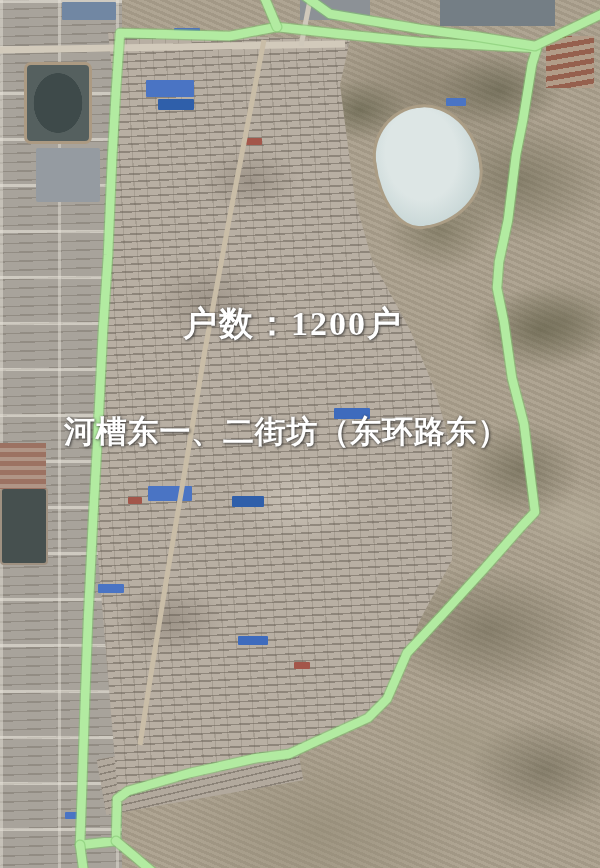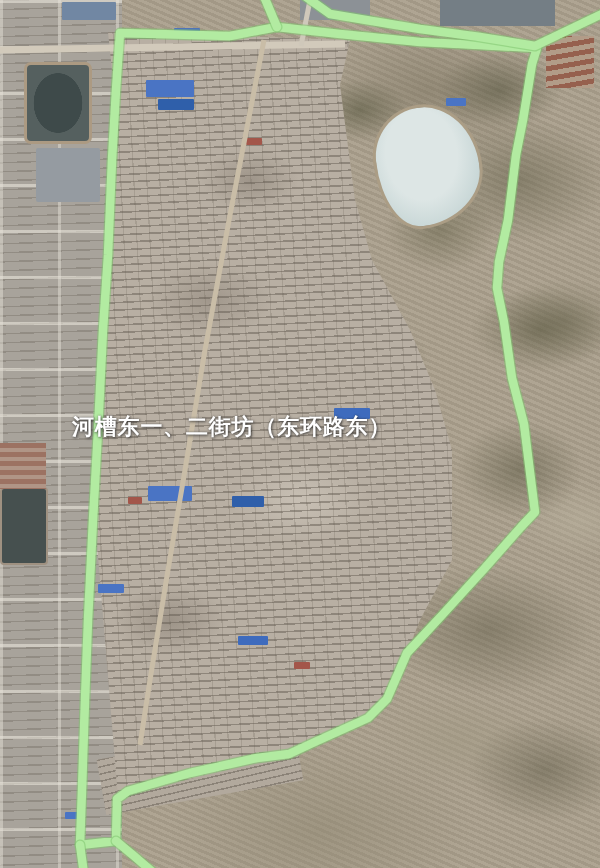--- a/index.html
+++ b/index.html
@@ -91,21 +91,21 @@
   }
   .roof{position:absolute;border-radius:1px;}
   
   #overlay{position:absolute;left:0;top:0;}
   .maplabel{
     position:absolute;color:#fff;font-weight:bold;white-space:nowrap;
     text-shadow:1px 1px 3px rgba(40,40,40,.75), 0 0 2px rgba(60,60,60,.5);
     line-height:1;
   }
   .lbl-households{left:183px;top:307px;font-size:34px;letter-spacing:2px;}
-  .lbl-area{left:72px;top:416px;font-size:22px;letter-spacing:0.8px;}
+  .lbl-area{left:64px;top:416px;font-size:31px;letter-spacing:0.8px;}
 </style>
 </head>
 <body>
 
 <div id="stage">
 
   <div class="hills"></div>
   <div class="scrub"></div>
 
   <div class="left-city"></div>
@@ -149,14 +149,15 @@
         <polyline points="263,-6 277,27" fill="none" stroke="#b2eba1" stroke-width="8.5" stroke-opacity="1" stroke-linejoin="round" stroke-linecap="round"></polyline>
         <polyline points="302,-6 330,14 420,29 480,37 535,46 604,13" fill="none" stroke="#7fc56f" stroke-width="11" stroke-opacity="0.55" stroke-linejoin="round" stroke-linecap="round"></polyline>
         <polyline points="302,-6 330,14 420,29 480,37 535,46 604,13" fill="none" stroke="#b2eba1" stroke-width="8.5" stroke-opacity="1" stroke-linejoin="round" stroke-linecap="round"></polyline>
         <polyline points="116,841 134,856 155,874" fill="none" stroke="#7fc56f" stroke-width="11" stroke-opacity="0.55" stroke-linejoin="round" stroke-linecap="round"></polyline>
         <polyline points="116,841 134,856 155,874" fill="none" stroke="#b2eba1" stroke-width="8.5" stroke-opacity="1" stroke-linejoin="round" stroke-linecap="round"></polyline>
         <polyline points="80,845 84,874" fill="none" stroke="#7fc56f" stroke-width="11" stroke-opacity="0.55" stroke-linejoin="round" stroke-linecap="round"></polyline>
         <polyline points="80,845 84,874" fill="none" stroke="#b2eba1" stroke-width="8.5" stroke-opacity="1" stroke-linejoin="round" stroke-linecap="round"></polyline>
       </g>
   </svg>
 
+  <div class="maplabel lbl-households">户数：1200户</div>
   <div class="maplabel lbl-area">河槽东一、二街坊（东环路东）</div>
 </div>
 
 </body></html>

